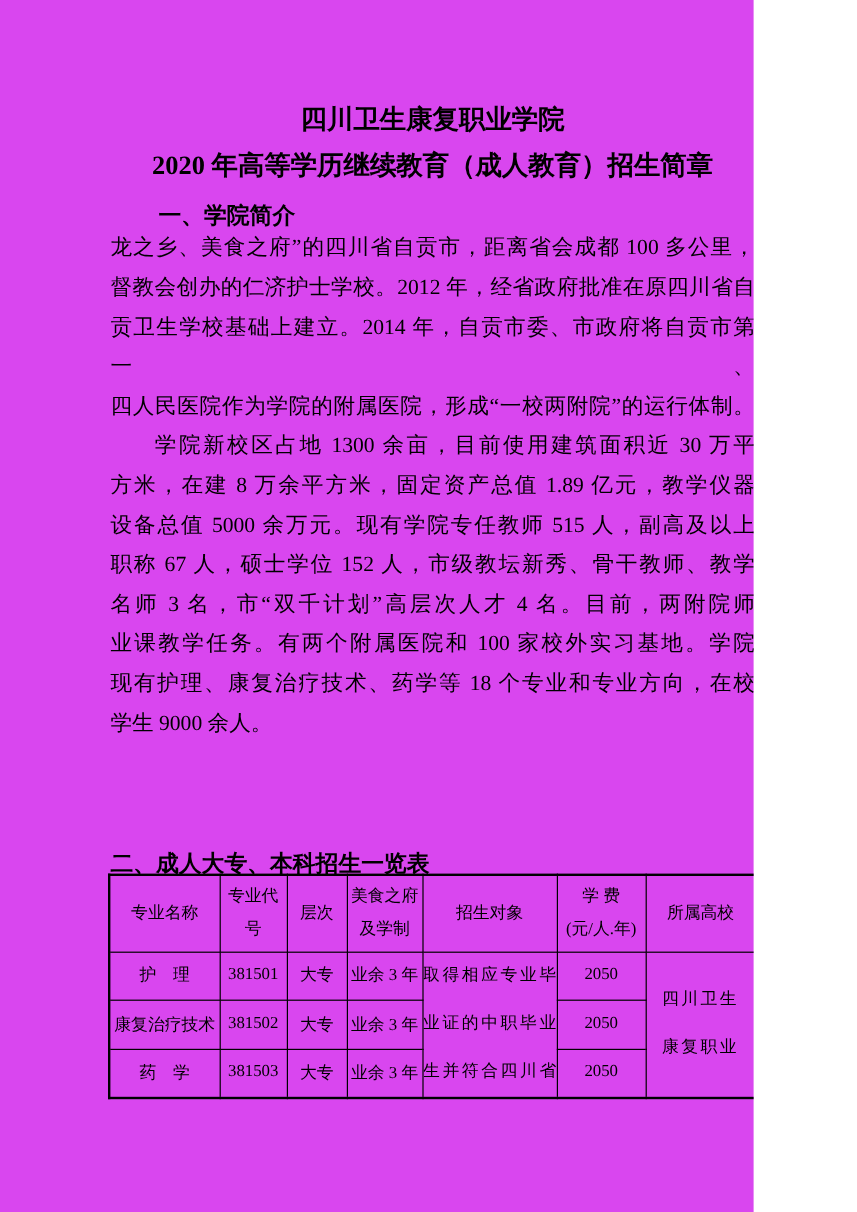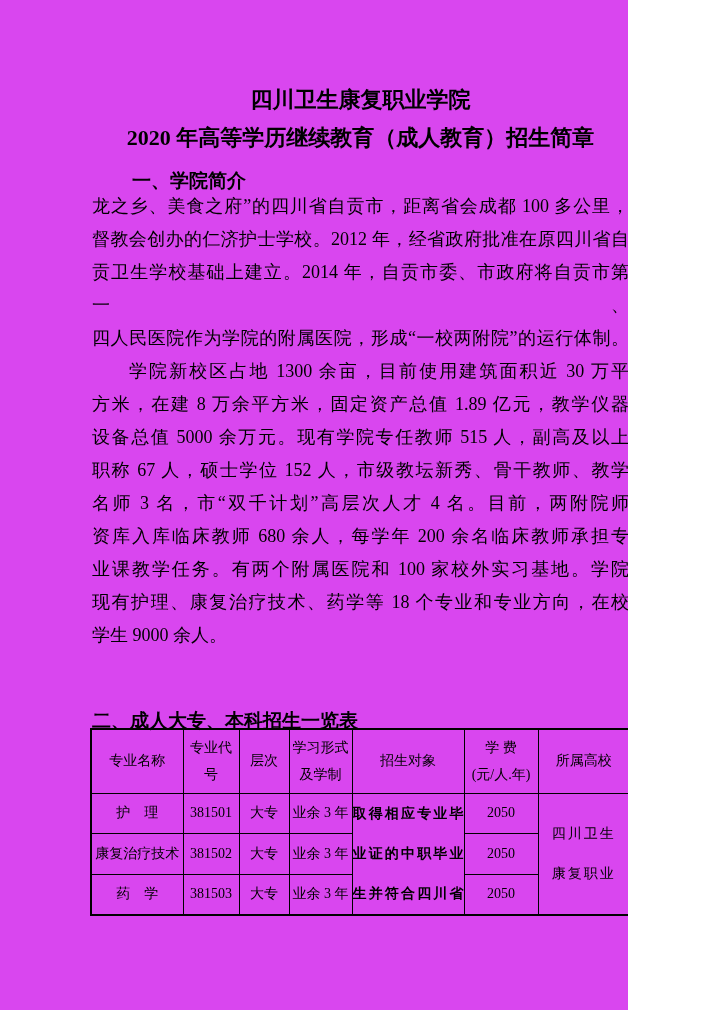--- a/index.html
+++ b/index.html
@@ -58,21 +58,20 @@
     overflow: hidden;
   }
   table.adm thead tr { height: 64px; }
   table.adm tbody tr { height: 40px; }
   .hline { line-height: 27px; }
   td.target-cell { padding: 0 7px; }
   .target-line {
     line-height: 40px;
     text-align: justify;
     text-align-last: justify;
-    font-weight: bold;
   }
   td.univ-cell { vertical-align: bottom; padding-bottom: 4px; }
   .univ-line {
     line-height: 40px;
     letter-spacing: 2px;
     text-align: center;
   }
 </style>
 </head>
 <body>
@@ -92,21 +91,20 @@
       <div class="line">督教会创办的仁济护士学校。2012 年，经省政府批准在原四川省自</div>
       <div class="line">贡卫生学校基础上建立。2014 年，自贡市委、市政府将自贡市第一、</div>
       <div class="line">四人民医院作为学院的附属医院，形成“一校两附院”的运行体制。</div>
     </div>
     <div class="para">
       <div class="line indent">学院新校区占地 1300 余亩，目前使用建筑面积近 30 万平</div>
       <div class="line">方米，在建 8 万余平方米，固定资产总值 1.89 亿元，教学仪器</div>
       <div class="line">设备总值 5000 余万元。现有学院专任教师 515 人，副高及以上</div>
       <div class="line">职称 67 人，硕士学位 152 人，市级教坛新秀、骨干教师、教学</div>
       <div class="line">名师 3 名，市“双千计划”高层次人才 4 名。目前，两附院师</div>
-      <div class="line">资库入库临床教师 680 余人，每学年 200 余名临床教师承担专</div>
       <div class="line">业课教学任务。有两个附属医院和 100 家校外实习基地。学院</div>
       <div class="line">现有护理、康复治疗技术、药学等 18 个专业和专业方向，在校</div>
       <div class="line noj">学生 9000 余人。</div>
     </div>
   </div>
 
   <div class="sec-heading h2">二、成人大专、本科招生一览表</div>
 
   <table class="adm">
     <colgroup>
@@ -120,21 +118,21 @@
     </colgroup>
     <thead>
       <tr>
         <th>专业名称</th>
         <th>
           <div class="hline">专业代</div>
           <div class="hline">号</div>
         </th>
         <th>层次</th>
         <th>
-          <div class="hline">学习形式</div>
+          <div class="hline">美食之府</div>
           <div class="hline">及学制</div>
         </th>
         <th>招生对象</th>
         <th>
           <div class="hline">学 费</div>
           <div class="hline">(元/人.年)</div>
         </th>
         <th>所属高校</th>
       </tr>
     </thead>

